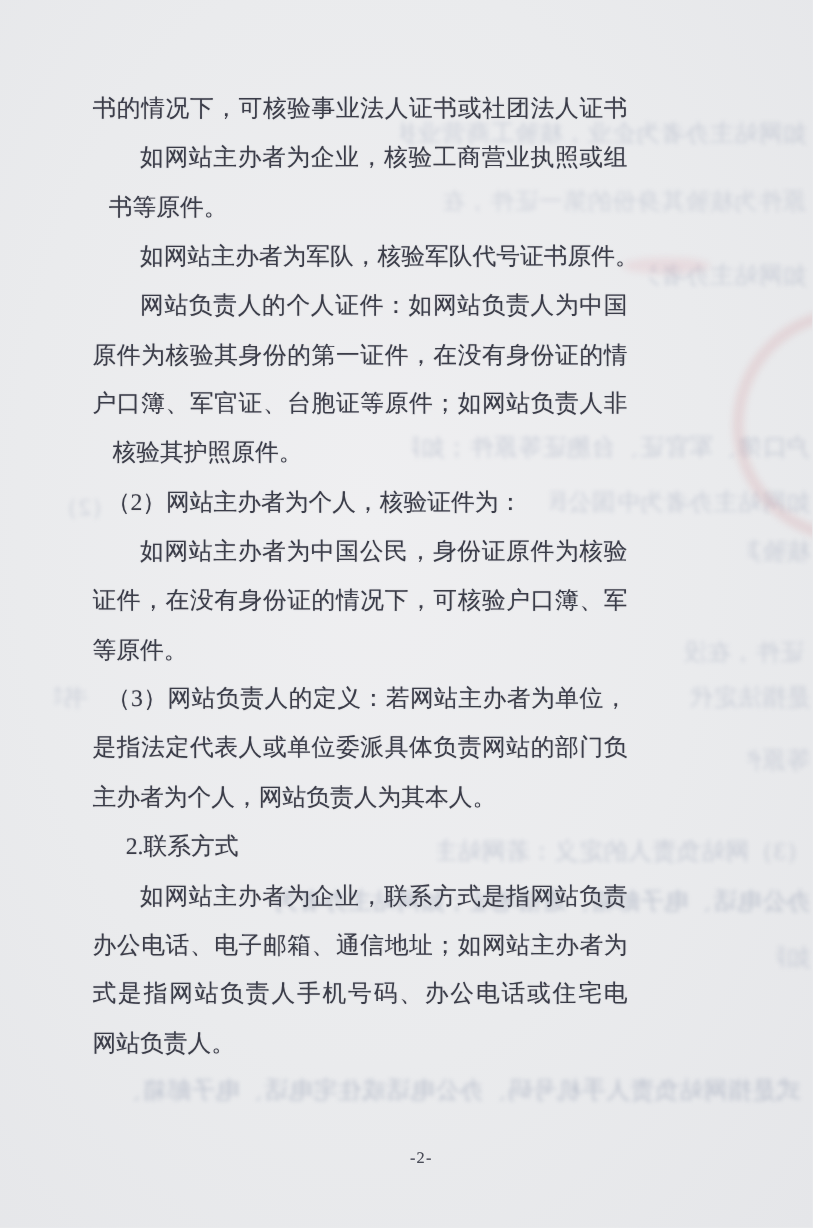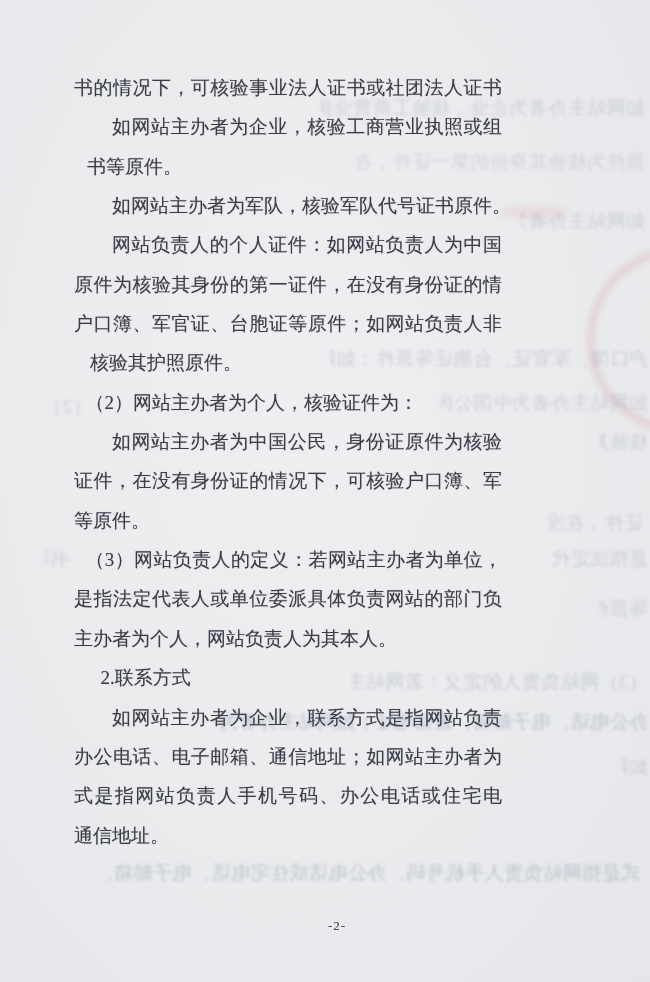--- a/index.html
+++ b/index.html
@@ -104,16 +104,16 @@
       <div class="line full" style="text-indent: 2em;">如网站主办者为中国公民，身份证原件为核验其身份的第一</div>
       <div class="line full" style="text-indent: 0em;">证件，在没有身份证的情况下，可核验户口簿、军官证、台胞证</div>
       <div class="line" style="text-indent: 0em;">等原件。</div>
       <div class="line full" style="text-indent: 0.6em;">（3）网站负责人的定义：若网站主办者为单位，网站负责人</div>
       <div class="line full" style="text-indent: 0em;">是指法定代表人或单位委派具体负责网站的部门负责人；若网站</div>
       <div class="line" style="text-indent: 0em;">主办者为个人，网站负责人为其本人。</div>
       <div class="line" style="text-indent: 1.4em;">2.联系方式</div>
       <div class="line full" style="text-indent: 2em;">如网站主办者为企业，联系方式是指网站负责人手机号码、</div>
       <div class="line full" style="text-indent: 0em;">办公电话、电子邮箱、通信地址；如网站主办者为个人，联系方</div>
       <div class="line full" style="text-indent: 0em;">式是指网站负责人手机号码、办公电话或住宅电话、电子邮箱、</div>
-      <div class="line" style="text-indent: 0em;">通信地址。</div>
+      <div class="line" style="text-indent: 0em;">网站负责人。</div>
     </main>
   <div class="pageno">-2-</div>
 </div>
 
 </body></html>

